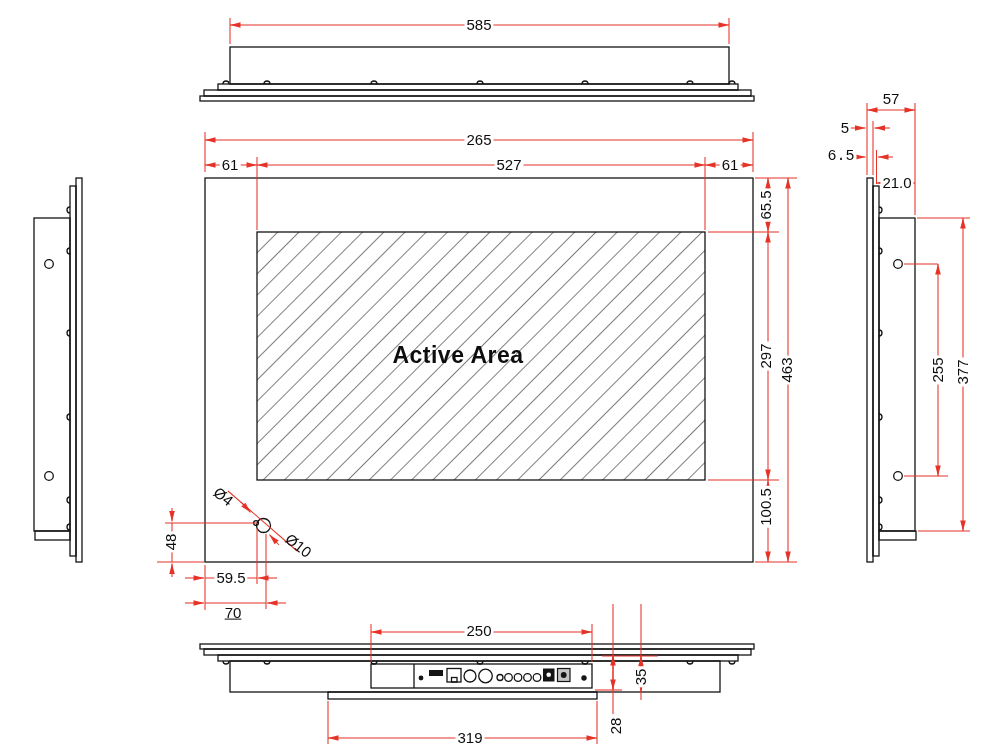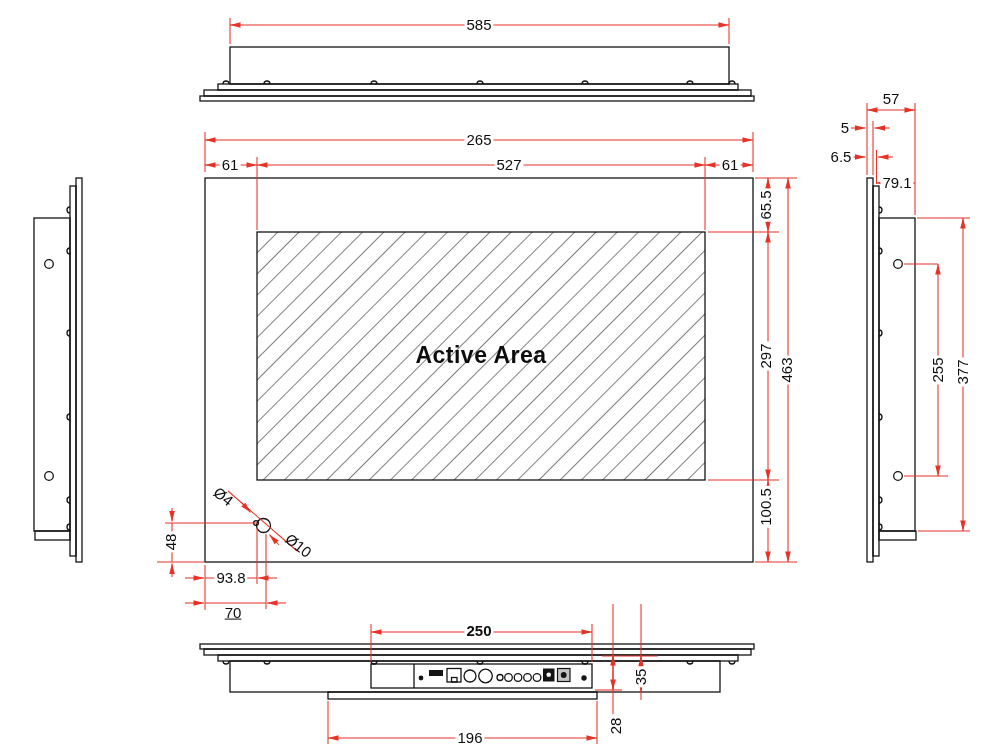--- a/index.html
+++ b/index.html
@@ -171,30 +171,30 @@
 
 <div class="lbl" style="left:479px;top:25px;">585</div>
 <div class="lbl" style="left:479px;top:140px;">265</div>
 <div class="lbl" style="left:230px;top:165px;">61</div>
 <div class="lbl" style="left:481px;top:165px;margin-left:28px;">527</div>
 <div class="lbl" style="left:730px;top:165px;">61</div>
 <div class="lbl rot" style="left:766px;top:205px;">65.5</div>
 <div class="lbl rot" style="left:766px;top:356px;">297</div>
 <div class="lbl rot" style="left:766px;top:507px;">100.5</div>
 <div class="lbl rot" style="left:787px;top:370px;">463</div>
-<div class="lbl aa" style="left:481px;top:356px;">Active Area</div>
+<div class="lbl aa" style="left:458px;top:356px;">Active Area</div>
 <div class="lbl diag" style="left:223px;top:497px;">Ø4</div>
 <div class="lbl diag" style="left:298px;top:546px;">Ø10</div>
 <div class="lbl rot" style="left:171px;top:542px;">48</div>
-<div class="lbl" style="left:231px;top:578px;">93.8</div>
+<div class="lbl" style="left:231px;top:578px;">59.5</div>
 <div class="lbl" style="left:233px;top:613px;text-decoration:underline;">70</div>
 <div class="lbl" style="left:891px;top:99px;">57</div>
 <div class="lbl" style="left:845px;top:128px;">5</div>
-<div class="lbl" style="left:841px;top:157px;">6.5</div>
-<div class="lbl" style="left:897px;top:183px;">79.1</div>
+<div class="lbl" style="left:841px;top:157px;font-family:Liberation Mono, monospace;">6.5</div>
+<div class="lbl" style="left:897px;top:183px;">21.0</div>
 <div class="lbl rot" style="left:938px;top:370px;">255</div>
 <div class="lbl rot" style="left:963px;top:372px;">377</div>
-<div class="lbl" style="left:479px;top:631px;font-weight:bold;">250</div>
-<div class="lbl" style="left:470px;top:738px;">196</div>
+<div class="lbl" style="left:479px;top:631px;">250</div>
+<div class="lbl" style="left:470px;top:738px;">319</div>
 <div class="lbl rot" style="left:641px;top:677px;">35</div>
 <div class="lbl rot" style="left:616px;top:726px;">28</div>
 
 </div>
 
 </body></html>

